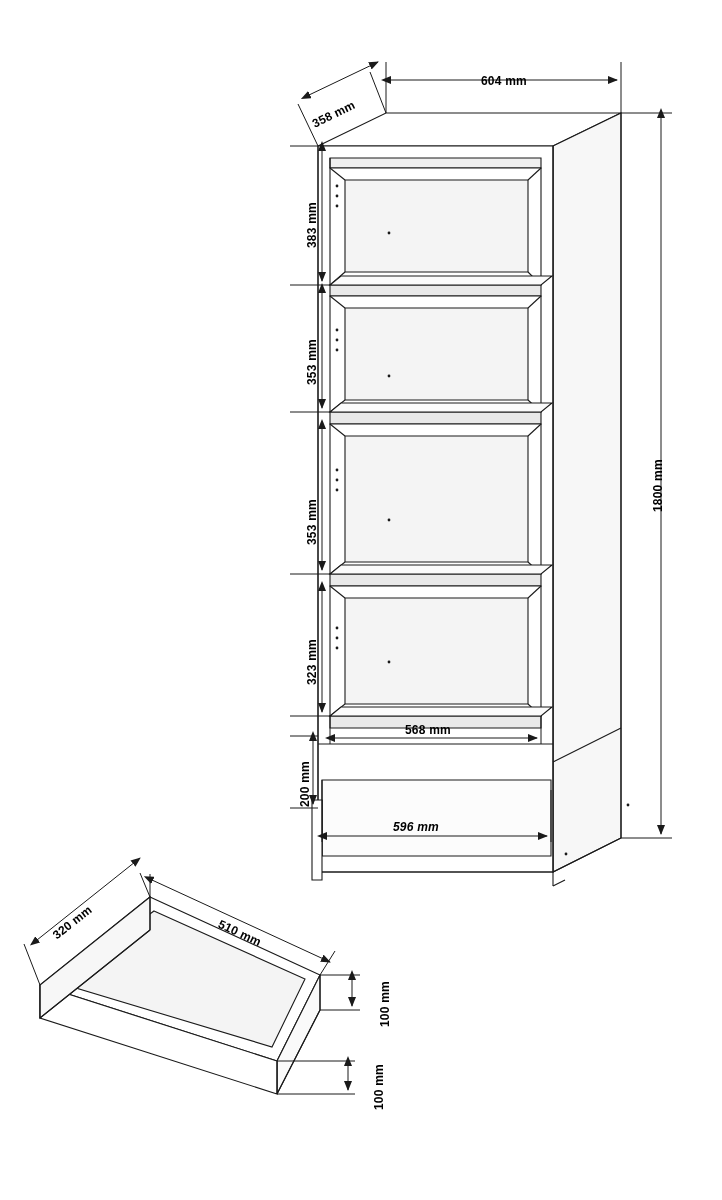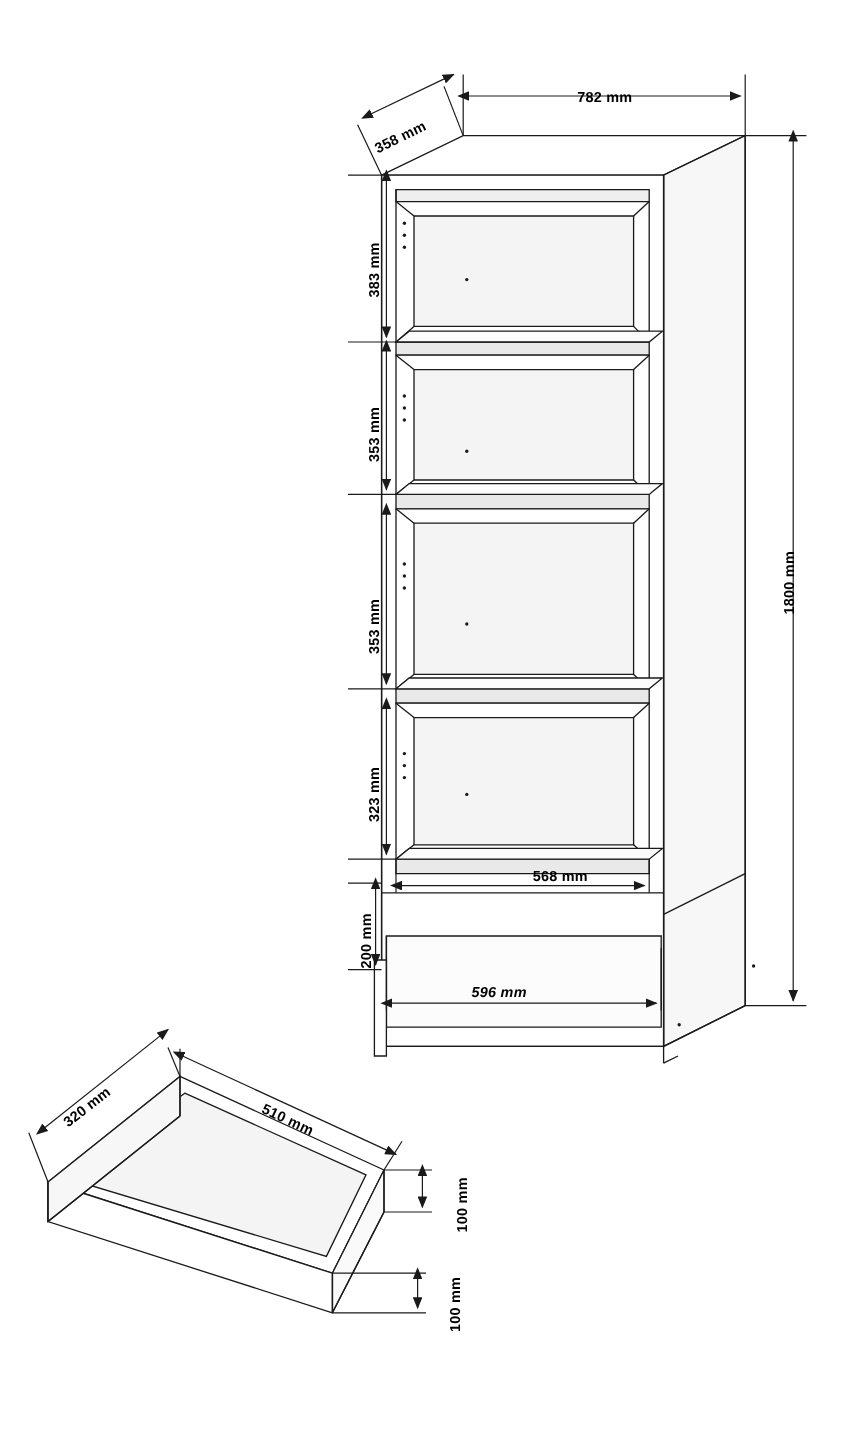--- a/index.html
+++ b/index.html
@@ -220,31 +220,31 @@
         <line x1="352" y1="979" x2="352" y2="1006" marker-start="url(#arrStart)" marker-end="url(#arrEnd)"></line>
 
         <line x1="277" y1="1061" x2="355" y2="1061"></line>
         <line x1="277" y1="1094" x2="355" y2="1094"></line>
         <line x1="348" y1="1065" x2="348" y2="1090" marker-start="url(#arrStart)" marker-end="url(#arrEnd)"></line>
       </g>
 
     </g>
   </svg>
 
-  <div class="dim-label" style="left:481px; top:74px;">782 mm</div>
+  <div class="dim-label" style="left:481px; top:74px;">604 mm</div>
 
   <div class="dim-label rot-sk" style="left:310px; top:118px; transform: rotate(-26deg); transform-origin:left top;">358 mm</div>
 
   <div class="dim-label rot-90" style="left:305px; top:248px;">383 mm</div>
   <div class="dim-label rot-90" style="left:305px; top:385px;">353 mm</div>
   <div class="dim-label rot-90" style="left:305px; top:545px;">353 mm</div>
   <div class="dim-label rot-90" style="left:305px; top:685px;">323 mm</div>
   <div class="dim-label rot-90" style="left:298px; top:807px;">200 mm</div>
 
-  <div class="dim-label" style="left:405px; top:723px;margin-left:39px;">568 mm</div>
+  <div class="dim-label" style="left:405px; top:723px;">568 mm</div>
   <div class="dim-label" style="left:393px; top:820px;font-style:italic;">596 mm</div>
 
   <div class="dim-label rot-90" style="left:651px; top:512px;">1800 mm</div>
 
   <div class="dim-label rot-sk" style="left:50px; top:931px; transform: rotate(-38deg); transform-origin:left top;">320 mm</div>
   <div class="dim-label rot-sk" style="left:222px; top:917px; transform: rotate(25deg); transform-origin:left top;">510 mm</div>
 
   <div class="dim-label rot-90" style="left:378px; top:1027px;">100 mm</div>
   <div class="dim-label rot-90" style="left:372px; top:1110px;">100 mm</div>
 

